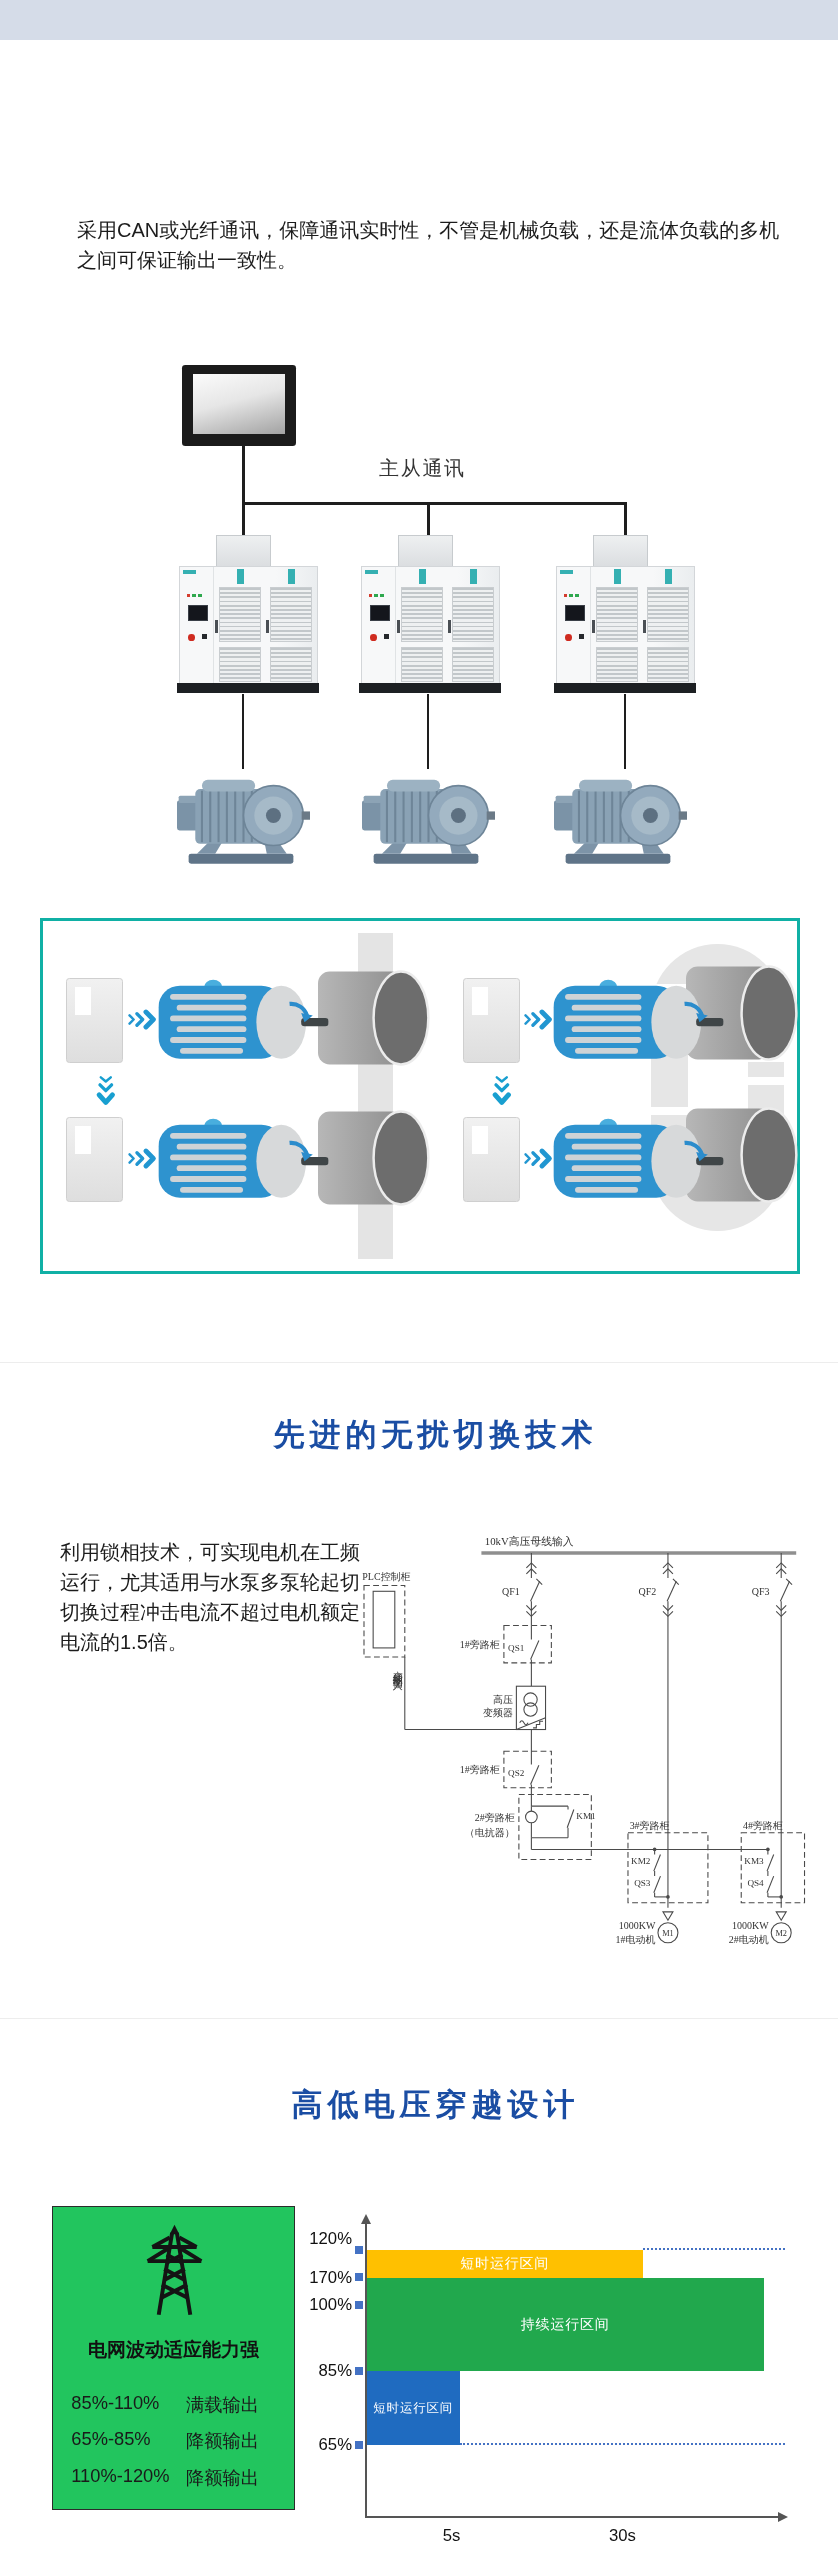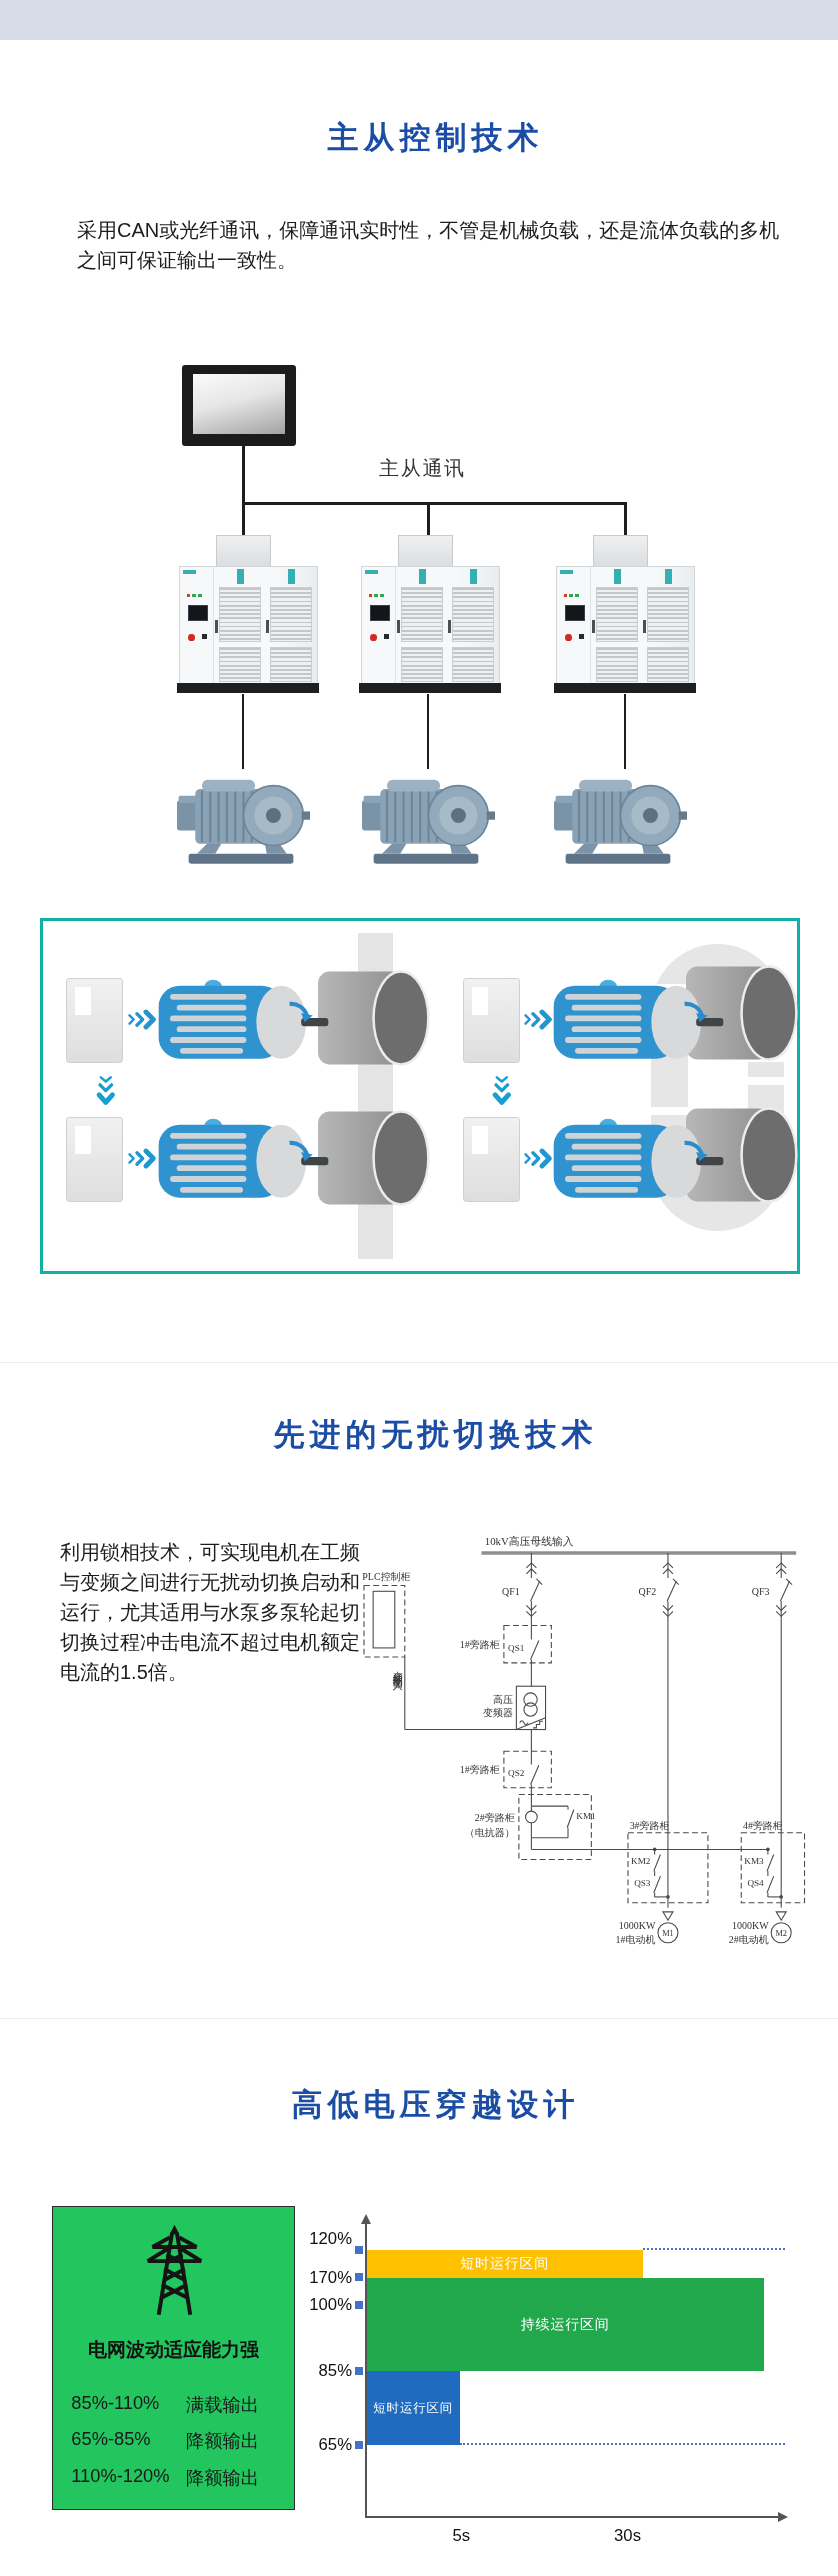--- a/index.html
+++ b/index.html
@@ -77,21 +77,21 @@
   .yaxis{position:absolute;left:15px;top:18.3px;width:1.7px;height:293px;background:#555;}
   .yarrow{position:absolute;left:10.8px;top:8.3px;width:0;height:0;border-left:5px solid transparent;
           border-right:5px solid transparent;border-bottom:10px solid #555;}
   .xaxis{position:absolute;left:15px;top:310px;width:416px;height:1.7px;background:#555;}
   .xarrow{position:absolute;left:428px;top:306px;width:0;height:0;border-top:5px solid transparent;
           border-bottom:5px solid transparent;border-left:10px solid #555;}
   .bar{position:absolute;display:flex;align-items:center;justify-content:center;color:#fff;font-size:14px;letter-spacing:0.8px;}
   .tick-sq{position:absolute;left:5px;width:7.5px;height:7.5px;background:#4472c4;}
   .tick-lb{position:absolute;width:47px;text-align:right;font-size:16.7px;color:#111;}
   .dotted{position:absolute;border-top:2.5px dotted #4472c4;height:0;}
-  .xtick{position:absolute;top:320px;width:37px;text-align:right;font-size:16.7px;color:#111;}
+  .xtick{position:absolute;top:320px;width:37px;text-align:center;font-size:16.7px;color:#111;}
 
   svg.glyph{position:absolute;display:block;}
 </style>
 </head>
 <body>
 
 <svg width="0" height="0" style="position:absolute" aria-hidden="true">
   <defs>
     <linearGradient id="drumg" x1="0" y1="0" x2="1" y2="0">
       <stop offset="0" stop-color="#b7b7b7"></stop>
@@ -167,21 +167,20 @@
       </g>
       <polygon points="44,16 56,16 50,4" fill="#141414"></polygon>
     </symbol>
   </defs>
 </svg>
 
 <div id="page">
 
   <div class="band"></div>
 
-  <div class="sec-title" style="top:117px">主从控制技术</div>
   <div class="para" style="left:77px;top:215px;width:708px">
     <div>采用CAN或光纤通讯，保障通讯实时性，不管是机械负载，还是流体负载的多机</div>
     <div>之间可保证输出一致性。</div>
   </div>
 
   <div class="monitor">
     <div class="screen"></div>
   </div>
   <div class="wire" style="left:242px;top:445px;width:2.5px;height:58px"></div>
   <div class="wire" style="left:242px;top:502px;width:385px;height:2.5px"></div>
@@ -365,21 +364,20 @@
     <svg class="glyph" style="left:510px;top:197px;z-index:3" width="171" height="83" viewBox="0 0 205 100">
         <use href="#motor-blue"></use>
       </svg>
   </div>
 
   <div class="divider" style="top:1362px"></div>
 
   <div class="sec-title" style="top:1414px">先进的无扰切换技术</div>
   <div class="para" style="left:60px;top:1537px;width:300px">
     <div>利用锁相技术，可实现电机在工频</div>
-    <div>与变频之间进行无扰动切换启动和</div>
     <div>运行，尤其适用与水泵多泵轮起切</div>
     <div>切换过程冲击电流不超过电机额定</div>
     <div>电流的1.5倍。</div>
   </div>
 
   <svg id="circuit" style="position:absolute;left:358px;top:1528px" width="475" height="483" viewBox="0 0 570 580">
 
     <line class="thick" x1="148" y1="30" x2="526" y2="30"></line>
     <text x="152" y="21" font-size="13">10kV高压母线输入</text>
 

